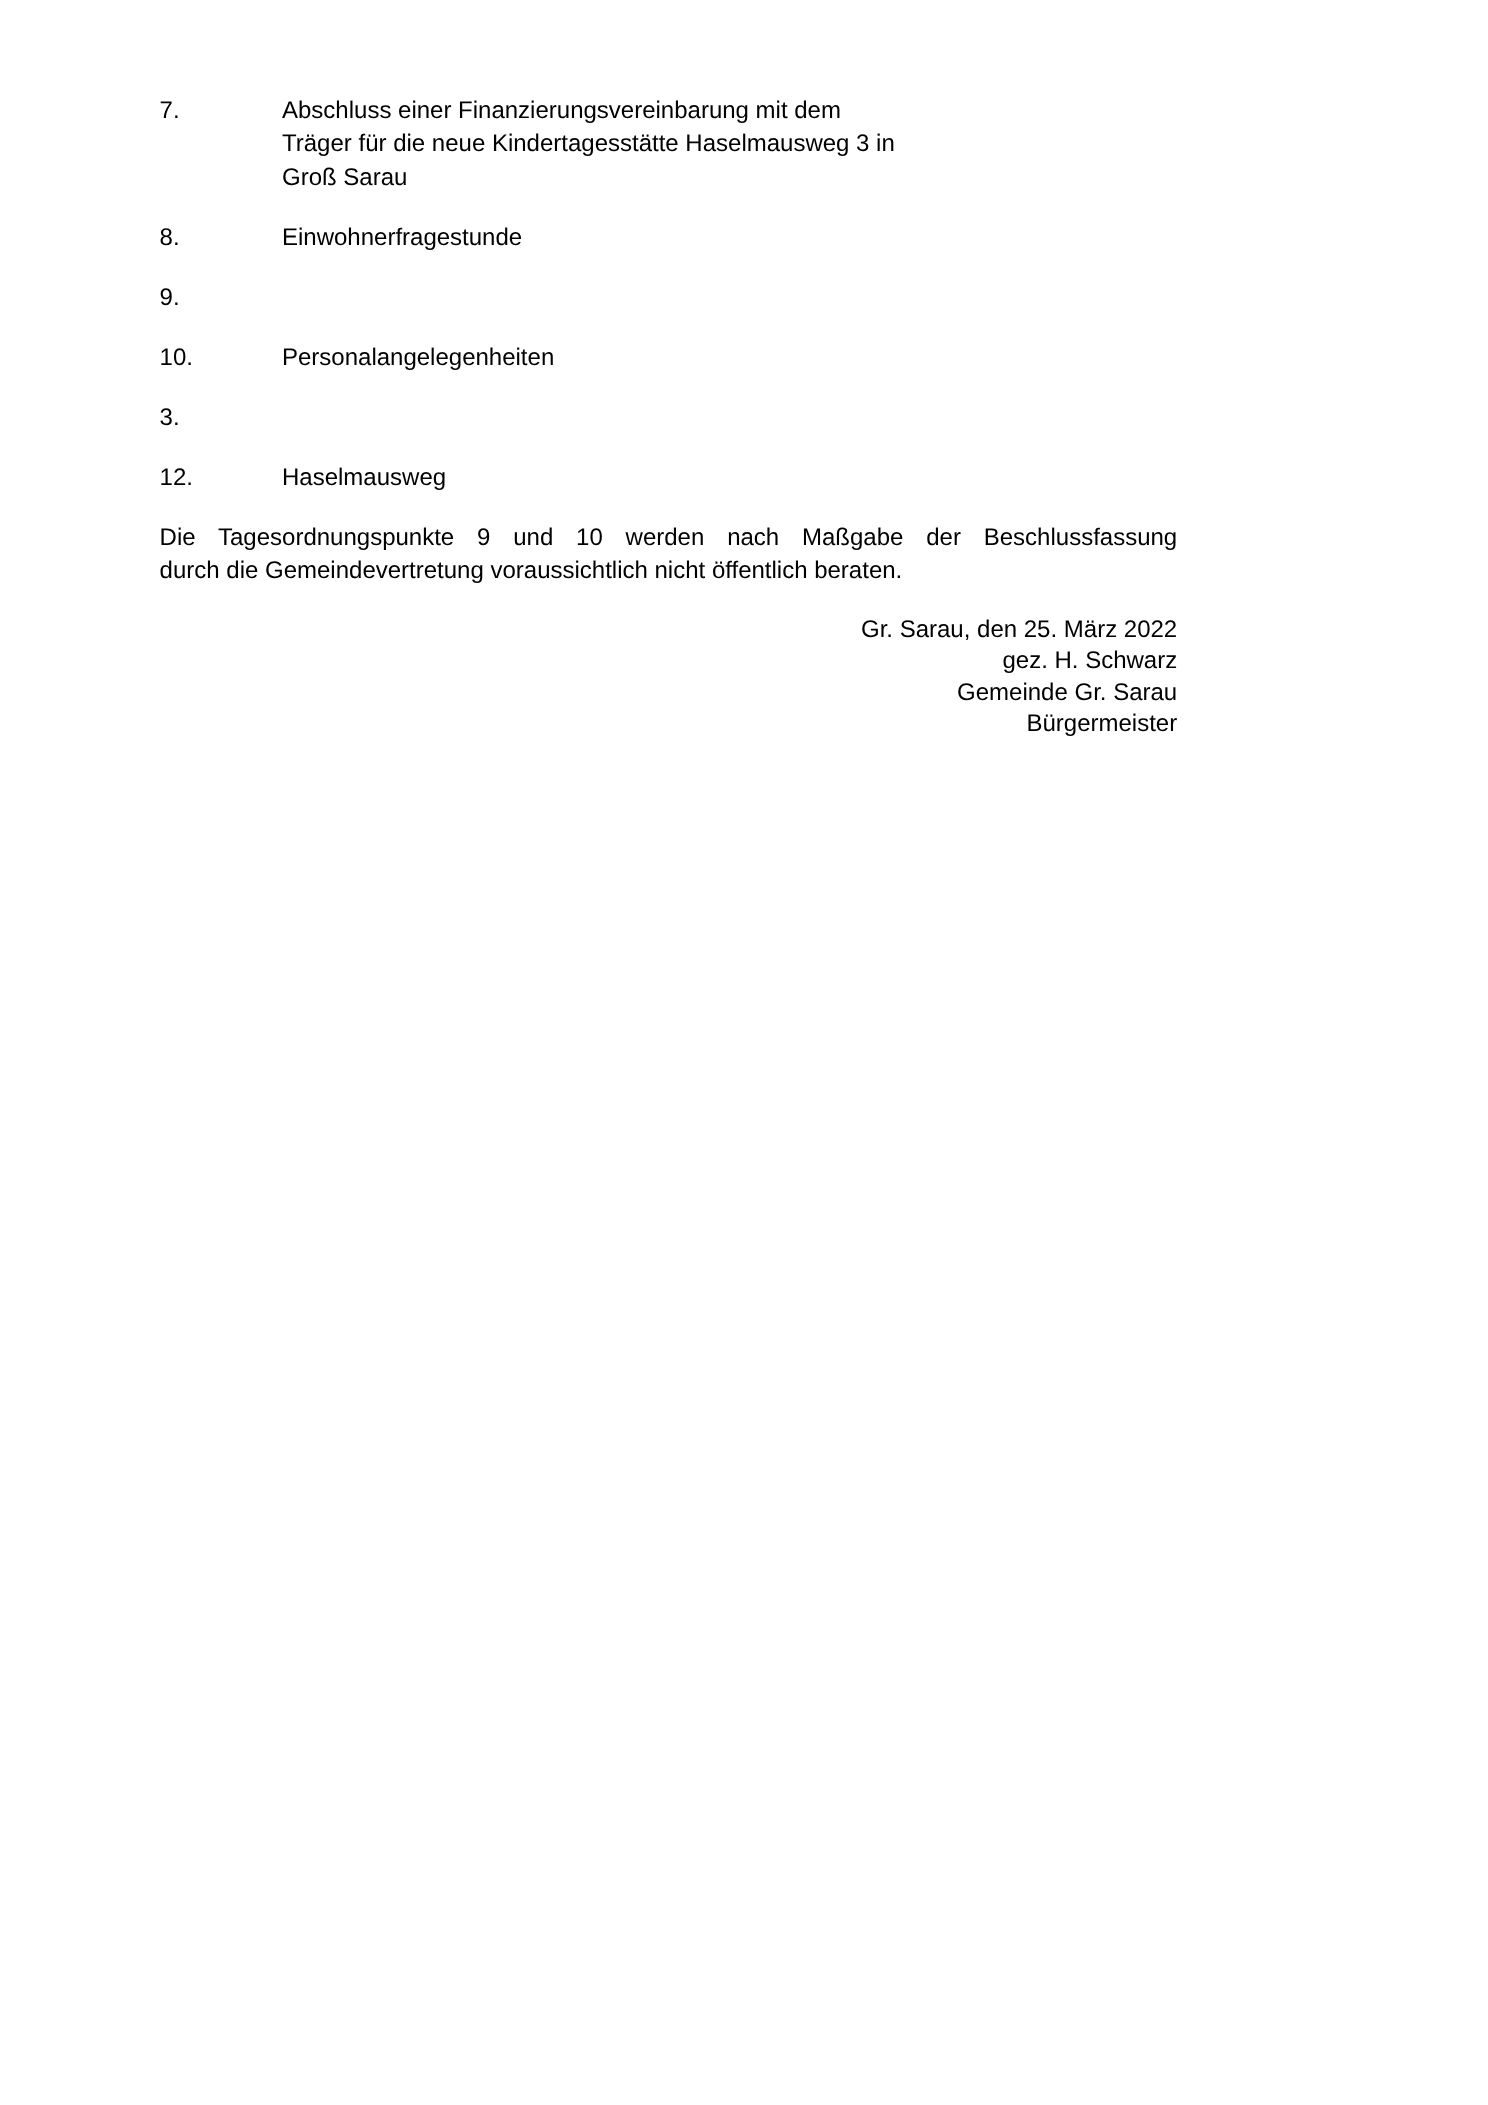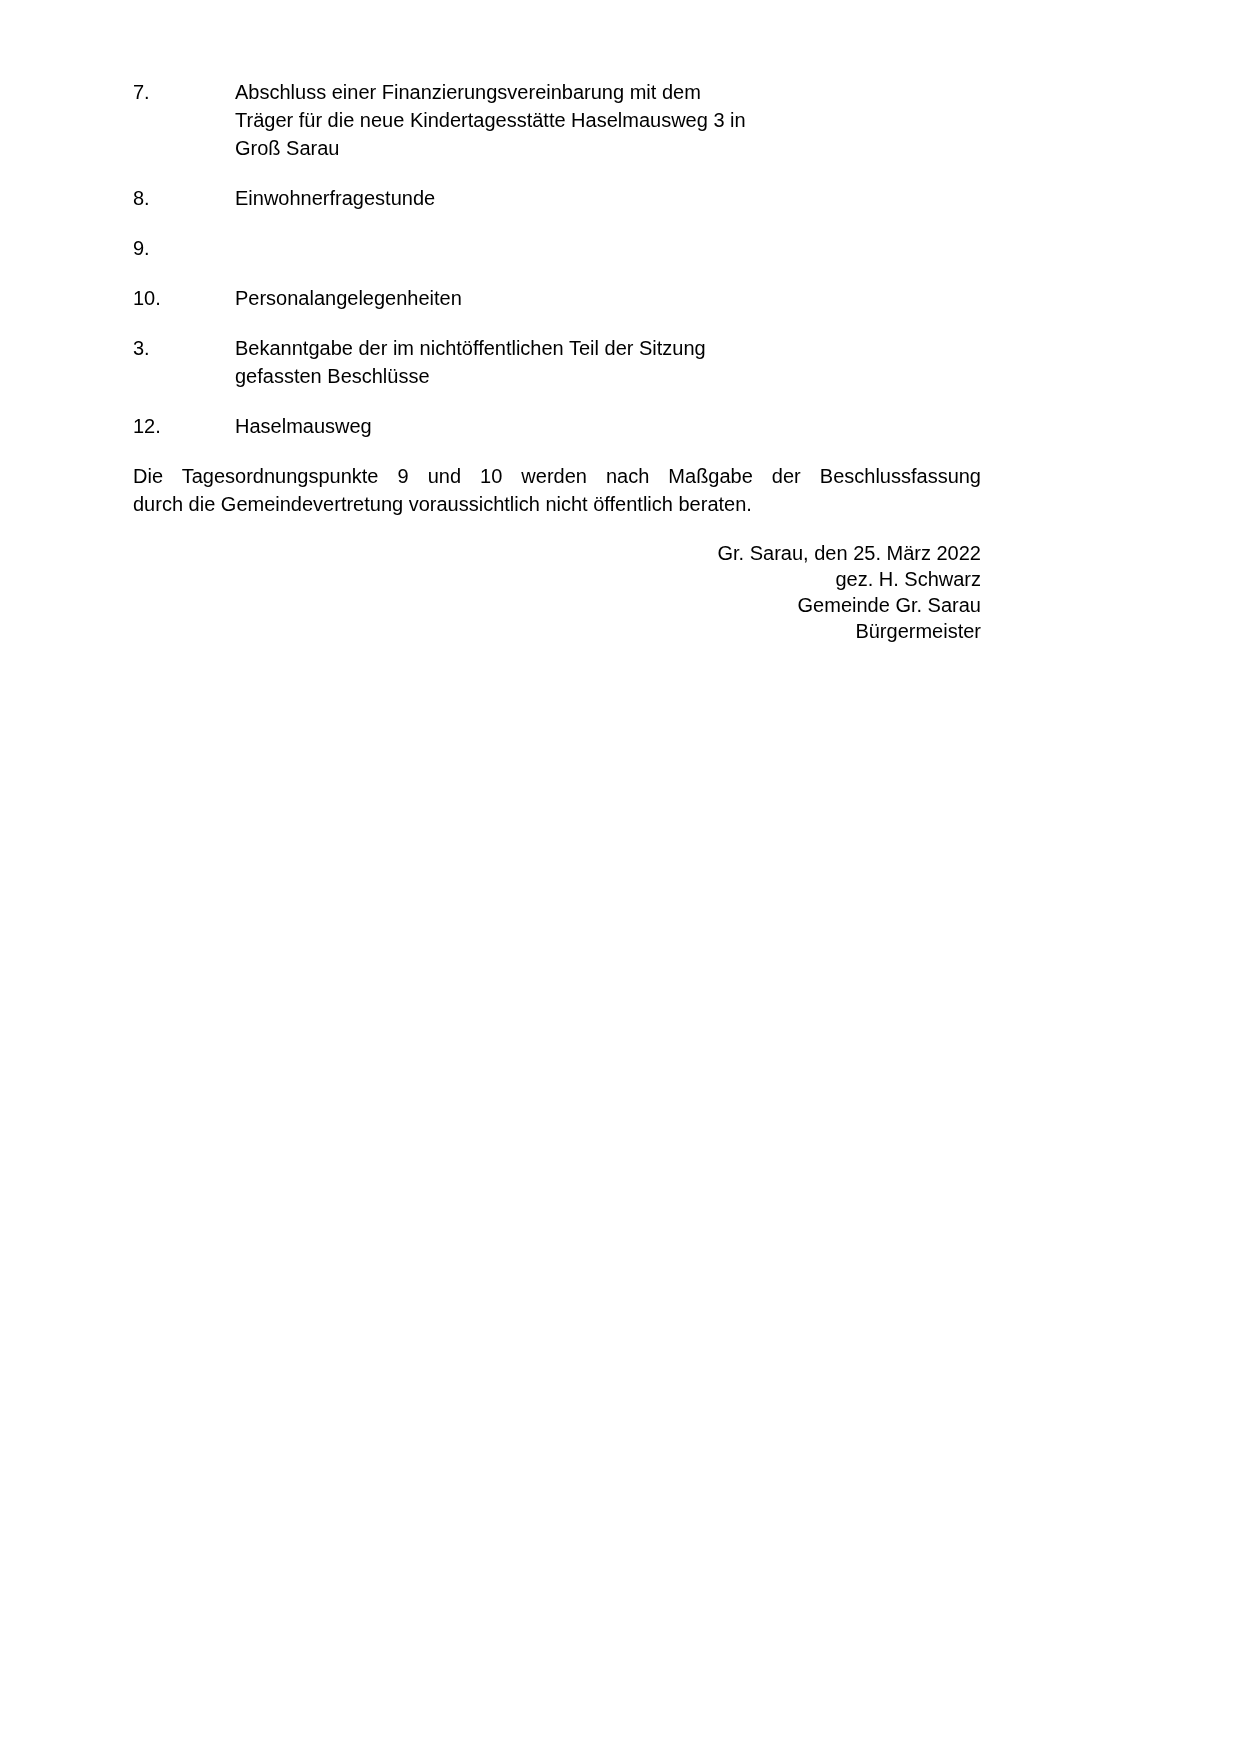--- a/index.html
+++ b/index.html
@@ -85,22 +85,20 @@
         <div class="agenda-num">9.</div>
       </div>
 
       <div class="agenda-item">
         <div class="agenda-num">10.</div>
         <div class="agenda-txt">Personalangelegenheiten</div>
       </div>
 
       <div class="agenda-item">
         <div class="agenda-num">3.</div>
-        <div class="agenda-txt">Bekanntgabe der im nichtöffentlichen Teil der Sitzung
-gefassten Beschlüsse</div>
       </div>
 
       <div class="agenda-item">
         <div class="agenda-num">12.</div>
         <div class="agenda-txt">Haselmausweg</div>
       </div>
 
     </div>
 
     <div class="note">

